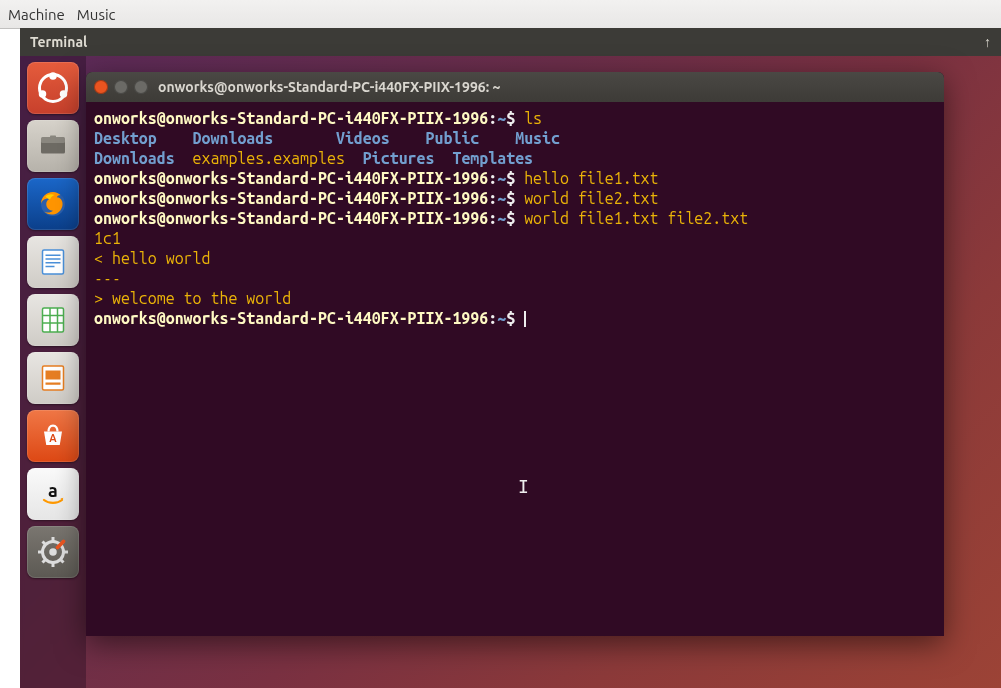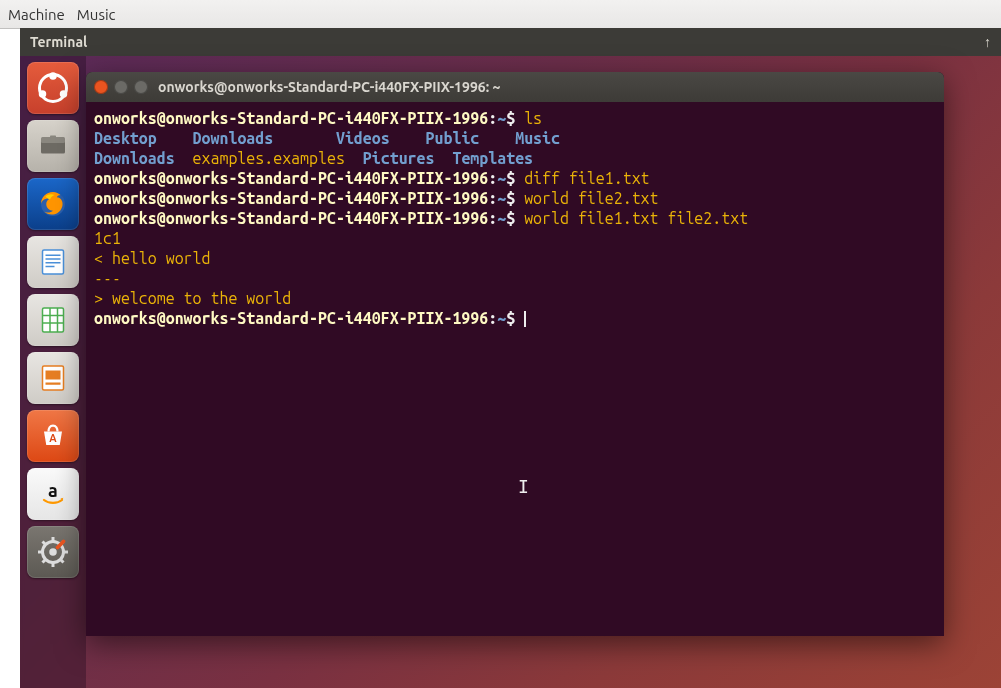--- a/index.html
+++ b/index.html
@@ -125,21 +125,21 @@
       <div class="wbtn">
         <span style="background:#e95420"></span>
         <span style="background:#6b6a66"></span>
         <span style="background:#6b6a66"></span>
       </div>
       <span>onworks@onworks-Standard-PC-i440FX-PIIX-1996: ~</span>
     </div>
     <div class="term-body"><span class="p-user">onworks@onworks-Standard-PC-i440FX-PIIX-1996</span><span class="p-sep">:</span><span class="p-path">~</span><span class="p-sep">$</span> <span class="cmd">ls</span>
 <span class="dir">Desktop</span><span>    </span><span class="dir">Downloads</span><span>       </span><span class="dir">Videos</span><span>    </span><span class="dir">Public</span><span>    </span><span class="dir">Music</span>
 <span class="dir">Downloads</span><span>  </span><span class="cmd">examples.examples</span><span>  </span><span class="dir">Pictures</span><span>  </span><span class="dir">Templates</span>
-<span class="p-user">onworks@onworks-Standard-PC-i440FX-PIIX-1996</span><span class="p-sep">:</span><span class="p-path">~</span><span class="p-sep">$</span> <span class="cmd">diff file1.txt</span>
+<span class="p-user">onworks@onworks-Standard-PC-i440FX-PIIX-1996</span><span class="p-sep">:</span><span class="p-path">~</span><span class="p-sep">$</span> <span class="cmd">hello file1.txt</span>
 <span class="p-user">onworks@onworks-Standard-PC-i440FX-PIIX-1996</span><span class="p-sep">:</span><span class="p-path">~</span><span class="p-sep">$</span> <span class="cmd">world file2.txt</span>
 <span class="p-user">onworks@onworks-Standard-PC-i440FX-PIIX-1996</span><span class="p-sep">:</span><span class="p-path">~</span><span class="p-sep">$</span> <span class="cmd">world file1.txt file2.txt</span>
 <span class="cmd">1c1</span>
 <span class="cmd">&lt; hello world</span>
 <span class="cmd">---</span>
 <span class="cmd">&gt; welcome to the world</span>
 <span class="p-user">onworks@onworks-Standard-PC-i440FX-PIIX-1996</span><span class="p-sep">:</span><span class="p-path">~</span><span class="p-sep">$</span> <span class="cursor"></span></div>
   </div>
 
   <span class="text-cursor" style="left:498px;top:448px">I</span>

